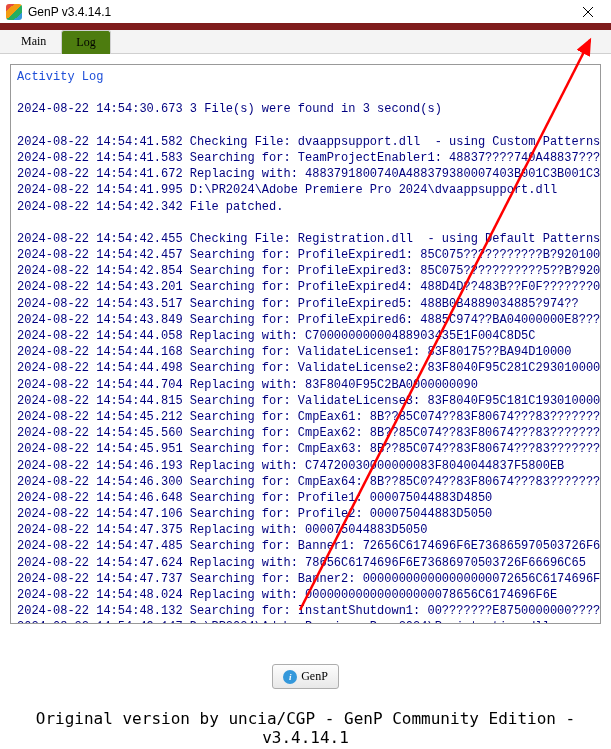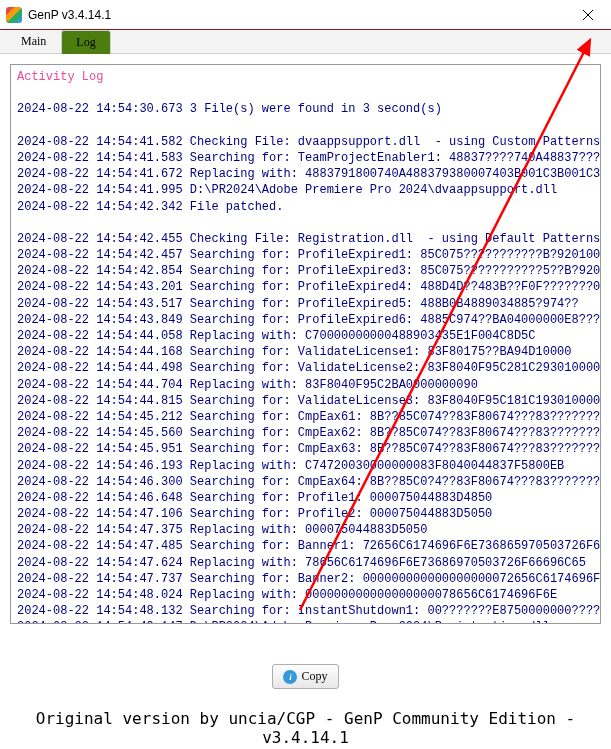--- a/index.html
+++ b/index.html
@@ -10,21 +10,21 @@
       width: 611px;
       height: 749px;
       overflow: hidden;
       position: relative;
     }
     .titlebar {
       height: 30px;
       background: #fff;
       display: flex;
       align-items: center;
-      border-bottom: 1px solid #7f1d1d;
+      border-bottom: 7px solid #7f1d1d;
       padding-left: 6px;
     }
     .app-icon {
       width: 16px;
       height: 16px;
       margin-right: 6px;
       display: inline-block;
       background: linear-gradient(135deg,#e74c3c 0 25%,#f39c12 25% 50%,#27ae60 50% 75%,#3498db 75% 100%);
       border-radius: 3px;
     }
@@ -70,21 +70,21 @@
       overflow: hidden;
       background: #fff;
       font-family: 'SimSun','宋体','Courier New',monospace;
       font-size: 12px;
       color: #000080;
       padding: 4px 6px;
       line-height: 1.35;
       white-space: pre;
       position: relative;
     }
-    .log-header { color: #ec4899; }
+    .log-header { color: #1d4ed8; }
     .bottom-area {
       text-align: center;
       padding-top: 30px;
     }
     .copy-btn {
       display: inline-flex;
       align-items: center;
       gap: 4px;
       padding: 4px 10px;
       border: 1px solid #adadad;
@@ -184,21 +184,21 @@
 2024-08-22 14:54:50.698 Checking File: SweetPeaSupport.dll  - using Custom Patterns
 2024-08-22 14:54:50.700 Searching for: HevcMpegEnabler3: FF50??0FB6
 2024-08-22 14:54:50.756 Replacing with: FFC0900FB6
 2024-08-22 14:54:50.757 Replacing with: FFC0900FB6
 2024-08-22 14:54:50.758 Replacing with: FFC0900FB6
 2024-08-22 14:54:50.759 Replacing with: FFC0900FB6</span></div>
 
 <div class="bottom-area">
   <button class="copy-btn">
     <span class="copy-icon">i</span>
-    <span>Copy</span>
+    <span>GenP</span>
   </button>
   <div class="footer-text">Original version by uncia/CGP - GenP Community Edition - v3.4.14.1</div>
 </div>
 
 <svg class="arrow-overlay">
   <defs>
     <marker id="arrowhead" markerWidth="8" markerHeight="8" refX="6" refY="3" orient="auto">
       <polygon points="0 0, 7 3, 0 6" fill="#ff0000"></polygon>
     </marker>
   </defs>

